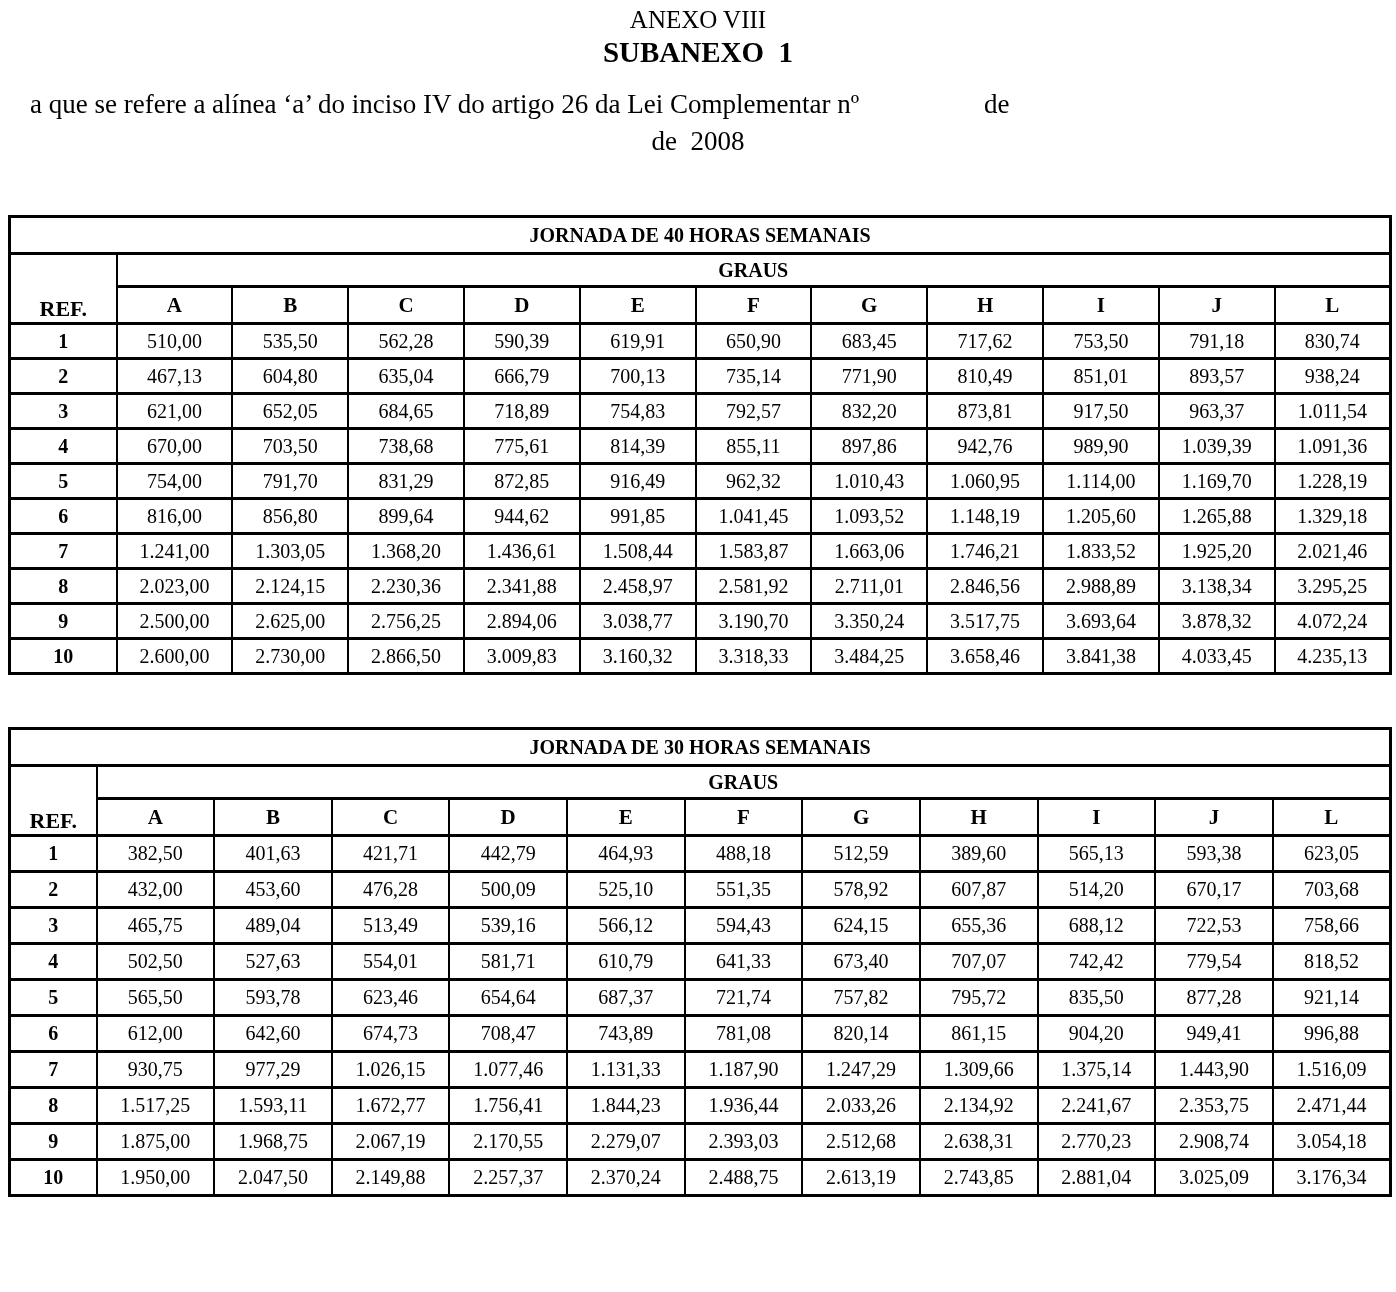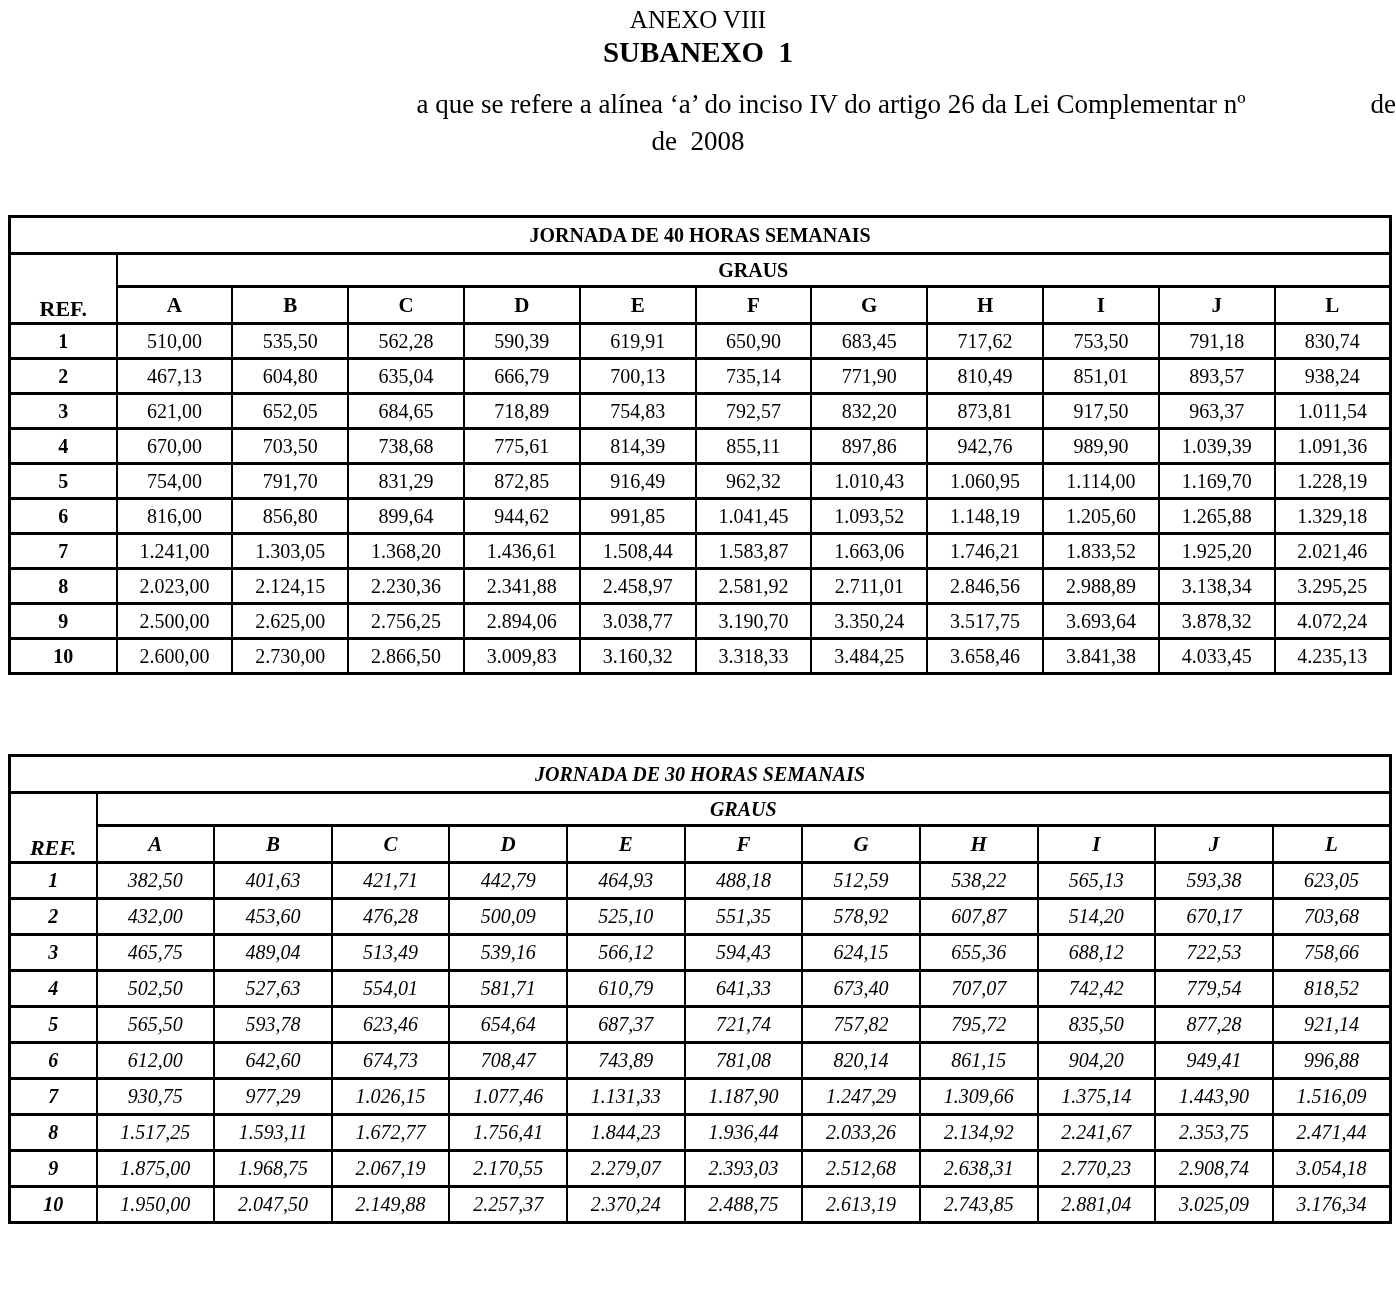--- a/index.html
+++ b/index.html
@@ -11,36 +11,36 @@
     color: #000000;
     font-family: "Liberation Serif", serif;
   }
   .doc-header { text-align: center; }
   .anexo { font-weight: normal; font-size: 25px; padding-top: 6px; }
   .subanexo { font-weight: bold; font-size: 29px; margin-top: 2px; white-space: pre; }
   .ref-line {
     font-size: 27px;
     margin-top: 20px;
     padding-left: 30px;
-    text-align: right;
+    text-align: left;
     white-space: nowrap;
   }
   .gap-blank { display: inline-block; width: 125px; }
   .ref-line2 { font-size: 27px; margin-top: 6px; white-space: pre; }
   .escala { font-weight: bold; font-size: 30px; margin-top: 24px; }
 
   table.salary-table {
     border-collapse: collapse;
     table-layout: fixed;
     width: 1384px;
     margin-left: 8px;
     border: 3px solid #000;
   }
   .tbl40 { margin-top: 58px; }
-  .tbl30 { margin-top: 79px; font-style: italic; }
+  .tbl30 { margin-top: 52px; }
   .salary-table th, .salary-table td {
     border: 3px solid #000;
     border-left-width: 2px;
     border-right-width: 2px;
     text-align: center;
     padding: 0;
     overflow: hidden;
   }
   .ref-col-40 { width: 107px; }
   .ref-col-30 { width: 87px; }
@@ -269,21 +269,21 @@
   <tbody>
       <tr>
         <td class="ref-cell">1</td>
         <td class="val-cell">382,50</td>
         <td class="val-cell">401,63</td>
         <td class="val-cell">421,71</td>
         <td class="val-cell">442,79</td>
         <td class="val-cell">464,93</td>
         <td class="val-cell">488,18</td>
         <td class="val-cell">512,59</td>
-        <td class="val-cell">538,22</td>
+        <td class="val-cell">389,60</td>
         <td class="val-cell">565,13</td>
         <td class="val-cell">593,38</td>
         <td class="val-cell">623,05</td>
       </tr>
       <tr>
         <td class="ref-cell">2</td>
         <td class="val-cell">432,00</td>
         <td class="val-cell">453,60</td>
         <td class="val-cell">476,28</td>
         <td class="val-cell">500,09</td>

